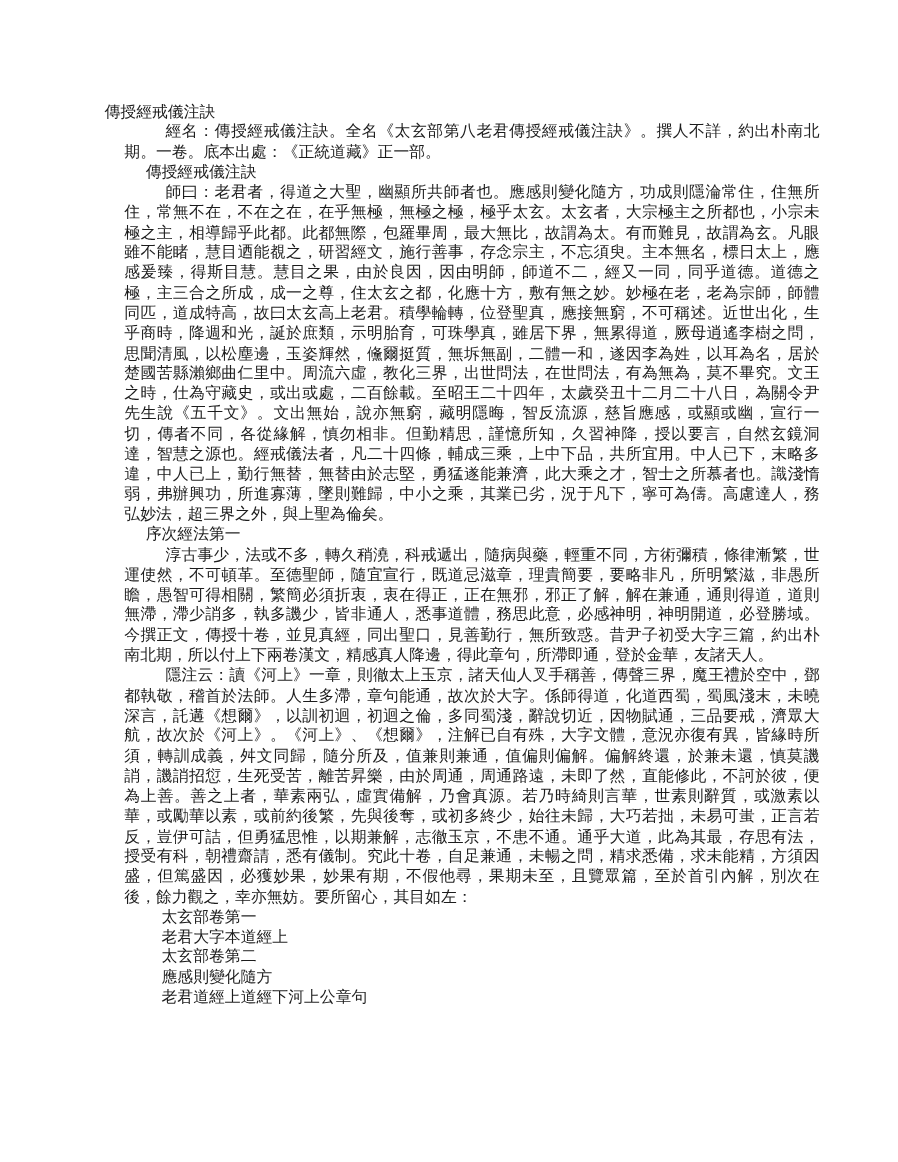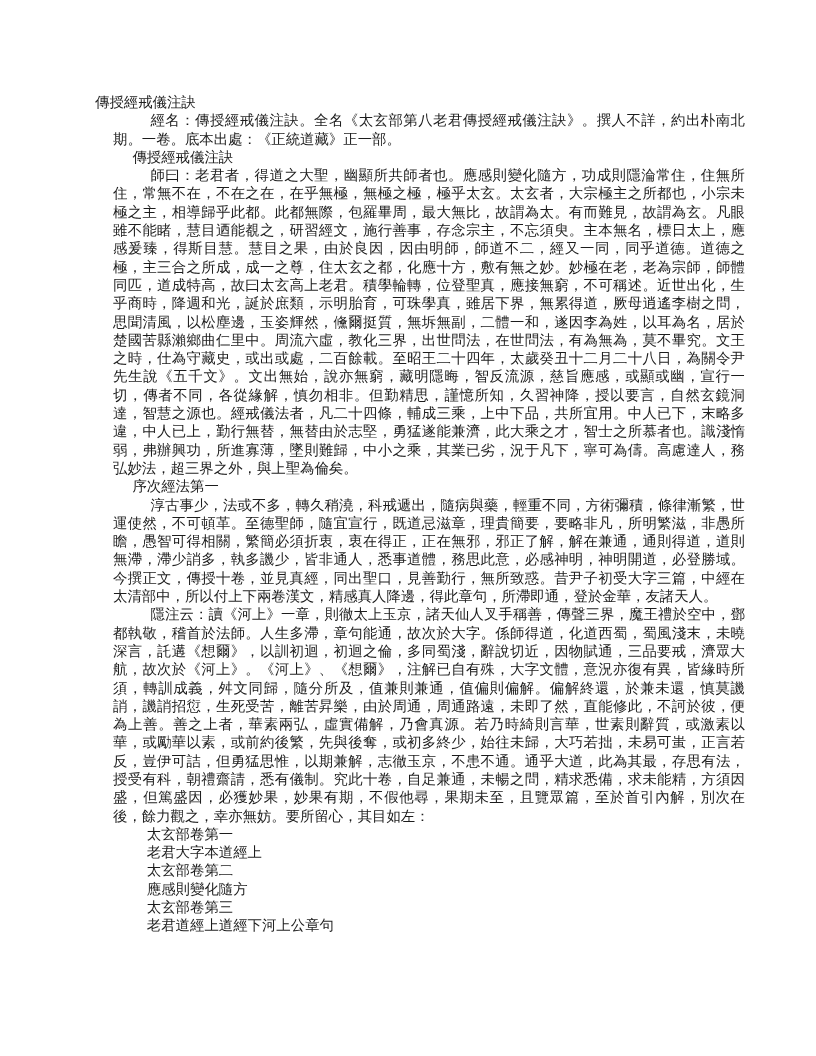--- a/index.html
+++ b/index.html
@@ -43,23 +43,22 @@
 </style>
 </head>
 <body>
 
 <main class="page">
   <div class="line">傳授經戒儀注訣</div>
   <p class="para">經名：傳授經戒儀注訣。全名《太玄部第八老君傳授經戒儀注訣》。撰人不詳，約出朴南北期。一卷。底本出處：《正統道藏》正一部。</p>
   <div class="line indent">傳授經戒儀注訣</div>
   <p class="para">師曰：老君者，得道之大聖，幽顯所共師者也。應感則變化隨方，功成則隱淪常住，住無所住，常無不在，不在之在，在乎無極，無極之極，極乎太玄。太玄者，大宗極主之所都也，小宗未極之主，相導歸乎此都。此都無際，包羅畢周，最大無比，故謂為太。有而難見，故謂為玄。凡眼雖不能睹，慧目迺能覩之，研習經文，施行善事，存念宗主，不忘須臾。主本無名，標日太上，應感爰臻，得斯目慧。慧目之果，由於良因，因由明師，師道不二，經又一同，同乎道德。道德之極，主三合之所成，成一之尊，住太玄之都，化應十方，敷有無之妙。妙極在老，老為宗師，師體同匹，道成特高，故曰太玄高上老君。積學輪轉，位登聖真，應接無窮，不可稱述。近世出化，生乎商時，降週和光，誕於庶類，示明胎育，可珠學真，雖居下界，無累得道，厥母逍遙李樹之問，思聞清風，以松塵邊，玉姿輝然，儵爾挺質，無坼無副，二體一和，遂因李為姓，以耳為名，居於楚國苦縣瀨鄉曲仁里中。周流六虛，教化三界，出世問法，在世問法，有為無為，莫不畢究。文王之時，仕為守藏史，或出或處，二百餘載。至昭王二十四年，太歲癸丑十二月二十八日，為關令尹先生說《五千文》。文出無始，說亦無窮，藏明隱晦，智反流源，慈旨應感，或顯或幽，宣行一切，傳者不同，各從緣解，慎勿相非。但勤精思，謹憶所知，久習神降，授以要言，自然玄鏡洞達，智慧之源也。經戒儀法者，凡二十四條，輔成三乘，上中下品，共所宜用。中人已下，末略多違，中人已上，勤行無替，無替由於志堅，勇猛遂能兼濟，此大乘之才，智士之所慕者也。識淺惰弱，弗辦興功，所進寡薄，墜則難歸，中小之乘，其業已劣，況于凡下，寧可為儔。高慮達人，務弘妙法，超三界之外，與上聖為倫矣。</p>
   <div class="line indent">序次經法第一</div>
-  <p class="para">淳古事少，法或不多，轉久稍澆，科戒遞出，隨病與藥，輕重不同，方術彌積，條律漸繁，世運使然，不可頓革。至德聖師，隨宜宣行，既道忌滋章，理貴簡要，要略非凡，所明繁滋，非愚所瞻，愚智可得相關，繁簡必須折衷，衷在得正，正在無邪，邪正了解，解在兼通，通則得道，道則無滯，滯少誚多，執多譏少，皆非通人，悉事道體，務思此意，必感神明，神明開道，必登勝域。今撰正文，傳授十卷，並見真經，同出聖口，見善勤行，無所致惑。昔尹子初受大字三篇，中經在太清部中，所以付上下兩卷漢文，精感真人降邊，得此章句，所滯即通，登於金華，友諸天人。</p>
+  <p class="para">淳古事少，法或不多，轉久稍澆，科戒遞出，隨病與藥，輕重不同，方術彌積，條律漸繁，世運使然，不可頓革。至德聖師，隨宜宣行，既道忌滋章，理貴簡要，要略非凡，所明繁滋，非愚所瞻，愚智可得相關，繁簡必須折衷，衷在得正，正在無邪，邪正了解，解在兼通，通則得道，道則無滯，滯少誚多，執多譏少，皆非通人，悉事道體，務思此意，必感神明，神明開道，必登勝域。今撰正文，傳授十卷，並見真經，同出聖口，見善勤行，無所致惑。昔尹子初受大字三篇，約出朴南北期，所以付上下兩卷漢文，精感真人降邊，得此章句，所滯即通，登於金華，友諸天人。</p>
   <p class="para">隱注云：讀《河上》一章，則徹太上玉京，諸天仙人叉手稱善，傳聲三界，魔王禮於空中，鄧都執敬，稽首於法師。人生多滯，章句能通，故次於大字。係師得道，化道西蜀，蜀風淺末，未曉深言，託遘《想爾》，以訓初迴，初迴之倫，多同蜀淺，辭說切近，因物賦通，三品要戒，濟眾大航，故次於《河上》。《河上》、《想爾》，注解已自有殊，大字文體，意況亦復有異，皆緣時所須，轉訓成義，舛文同歸，隨分所及，值兼則兼通，值偏則偏解。偏解終還，於兼未還，慎莫譏誚，譏誚招愆，生死受苦，離苦昇樂，由於周通，周通路遠，未即了然，直能修此，不訶於彼，便為上善。善之上者，華素兩弘，虛實備解，乃會真源。若乃時綺則言華，世素則辭質，或激素以華，或勵華以素，或前約後繁，先與後奪，或初多終少，始往未歸，大巧若拙，未易可蚩，正言若反，豈伊可詰，但勇猛思惟，以期兼解，志徹玉京，不患不通。通乎大道，此為其最，存思有法，授受有科，朝禮齋請，悉有儀制。究此十卷，自足兼通，未暢之問，精求悉備，求未能精，方須因盛，但篤盛因，必獲妙果，妙果有期，不假他尋，果期未至，且覽眾篇，至於首引內解，別次在後，餘力觀之，幸亦無妨。要所留心，其目如左：</p>
   <div>
     <div class="line list-item">太玄部卷第一</div>
     <div class="line list-item">老君大字本道經上</div>
     <div class="line list-item">太玄部卷第二</div>
     <div class="line list-item">應感則變化隨方</div>
-    <div class="line list-item">太玄部卷第三</div>
     <div class="line list-item">老君道經上道經下河上公章句</div>
   </div>
 </main>
 
 </body></html>

